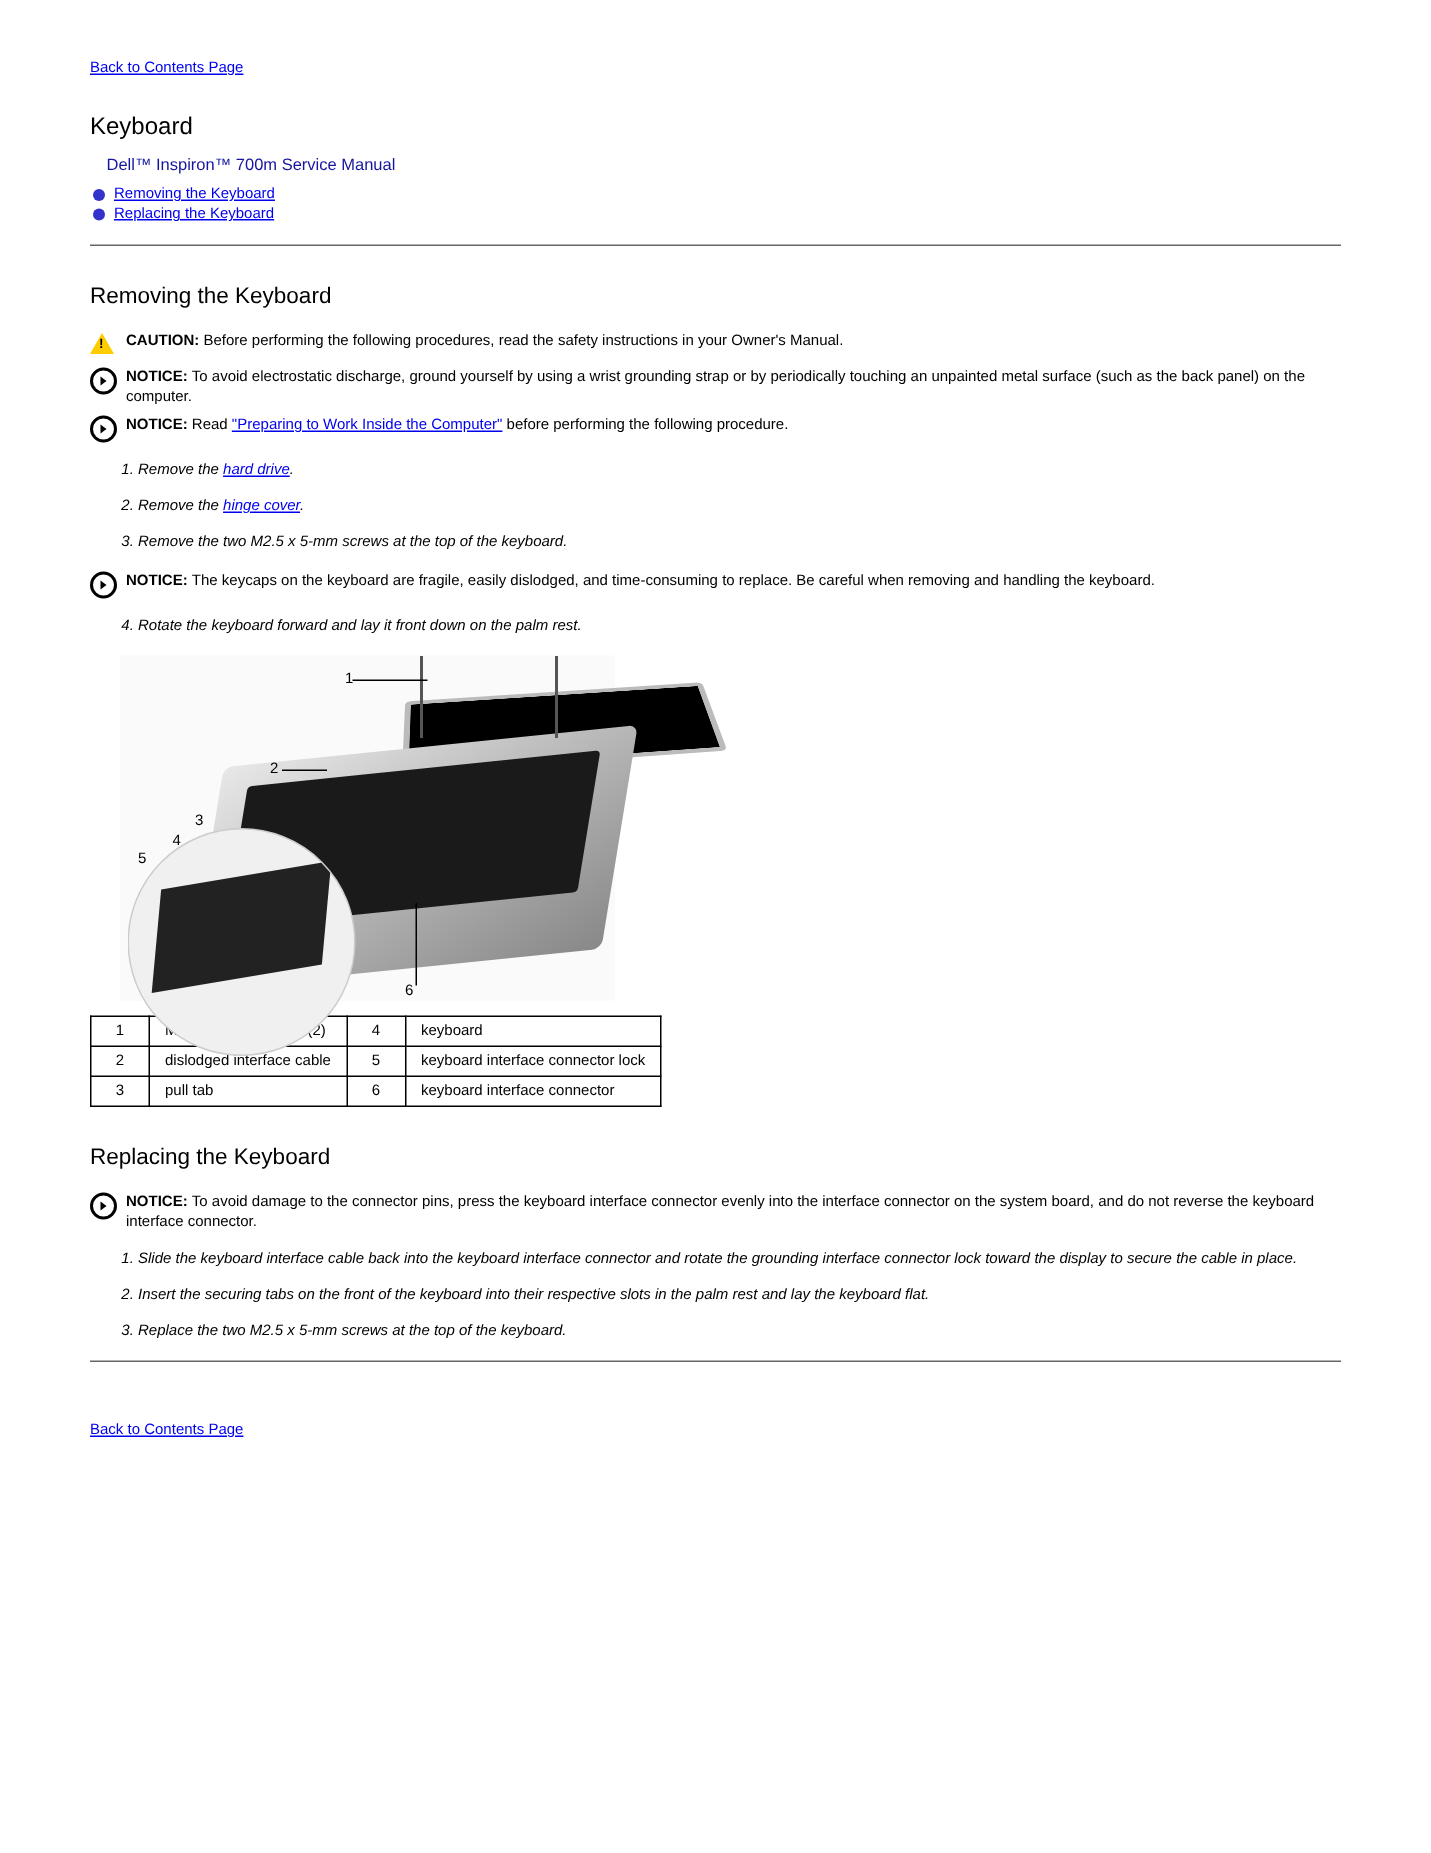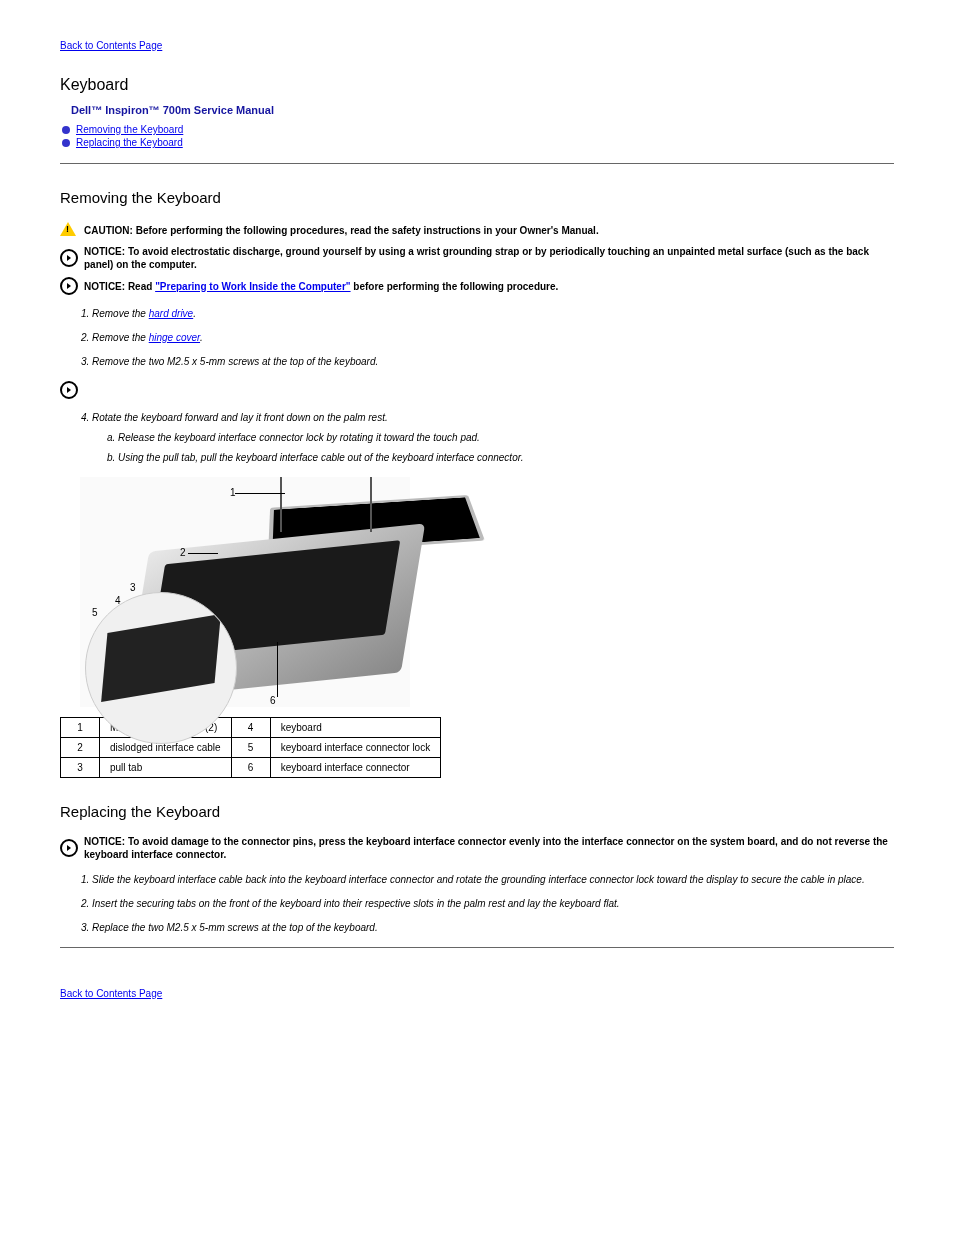--- a/index.html
+++ b/index.html
@@ -6,28 +6,28 @@
     font-family: Verdana, Arial, sans-serif;
     font-size: 10px;
     color: #000;
     margin: 0;
     padding: 40px 60px;
     background: #fff;
     width: 834px;
   }
   a { color: #0000EE; text-decoration: underline; }
   .back-link { margin-bottom: 25px; font-size: 10px; }
-  .manual-title { color: #1515A0; font-weight: bold; font-size: 11px; margin-bottom: 8px; padding-left: 11px; }
+  .manual-title { color: #1515A0; font-weight: normal; font-size: 11px; margin-bottom: 8px; padding-left: 11px; }
   .page-title { font-size: 16px; font-weight: normal; margin: 20px 0 10px 0; }
   .toc { list-style: none; padding-left: 2px; margin: 6px 0 15px 0; }
   .toc li { margin: 2px 0; display:flex; align-items:center; gap:6px; font-size:10px; }
   .bullet-icon { display:inline-block; width:8px; height:8px; border-radius:50%; background:#3333cc; position:relative; }
   hr { border:none; border-top:1px solid #666; margin:10px 0; }
   .section-title { font-size:15px; font-weight:normal; margin:25px 0 15px 0; }
-  .note-row { display:flex; align-items:center; gap:6px; margin:6px 0;font-weight:bold; }
+  .note-row { display:flex; align-items:flex-start; gap:6px; margin:6px 0; }
   .note-icon { flex:0 0 18px; height:18px; }
   .caution-triangle { width:0; height:0; border-left:8px solid transparent; border-right:8px solid transparent; border-bottom:14px solid #ffcc00; position:relative; margin-top:1px; }
   .caution-triangle::after { content:"!"; position:absolute; left:-2px; top:2px; font-size:9px; font-weight:bold; color:#000; }
   .notice-circle { width:14px; height:14px; border:2px solid #000; border-radius:50%; background:#fff; position:relative; }
   .notice-circle::after { content:""; position:absolute; left:5px; top:4px; width:0; height:0; border-left:4px solid #000; border-top:3px solid transparent; border-bottom:3px solid transparent; }
   .note-text { font-size:10px; line-height:1.3; }
   .step-list { padding-left: 32px; margin: 12px 0; }
   .step-list li { margin: 10px 0; font-size:10px; line-height:1.4;font-style:italic; }
   .sub-list { list-style-type: lower-alpha; padding-left:26px; }
   .sub-list li { margin:6px 0; }
@@ -106,29 +106,28 @@
   <li>
     <span>Remove the </span><a>hinge cover</a><span>.</span>
   </li>
   <li>Remove the two M2.5 x 5-mm screws at the top of the keyboard.</li>
 </ol>
 
 <div class="note-row">
   <div class="note-icon">
       <div class="notice-circle"></div>
     </div>
+  <div class="note-text">
+    <b>NOTICE: </b><span>The keycaps on the keyboard are fragile, easily dislodged, and time-consuming to replace. Be careful when removing and handling the keyboard.</span>
+  </div>
 </div>
 
 <ol class="step-list" start="4">
   <li>
     <span>Rotate the keyboard forward and lay it front down on the palm rest.</span>
-    <ol class="sub-list">
-      <li>Release the keyboard interface connector lock by rotating it toward the touch pad.</li>
-      <li>Using the pull tab, pull the keyboard interface cable out of the keyboard interface connector.</li>
-    </ol>
   </li>
 </ol>
 
 <div class="img-wrap">
   <div class="screen"></div>
   <div class="laptop-body"></div>
   <div class="kbd"></div>
   <div class="screwdriver sd1"></div>
   <div class="screwdriver sd2"></div>
   <div class="circle-detail"></div>

